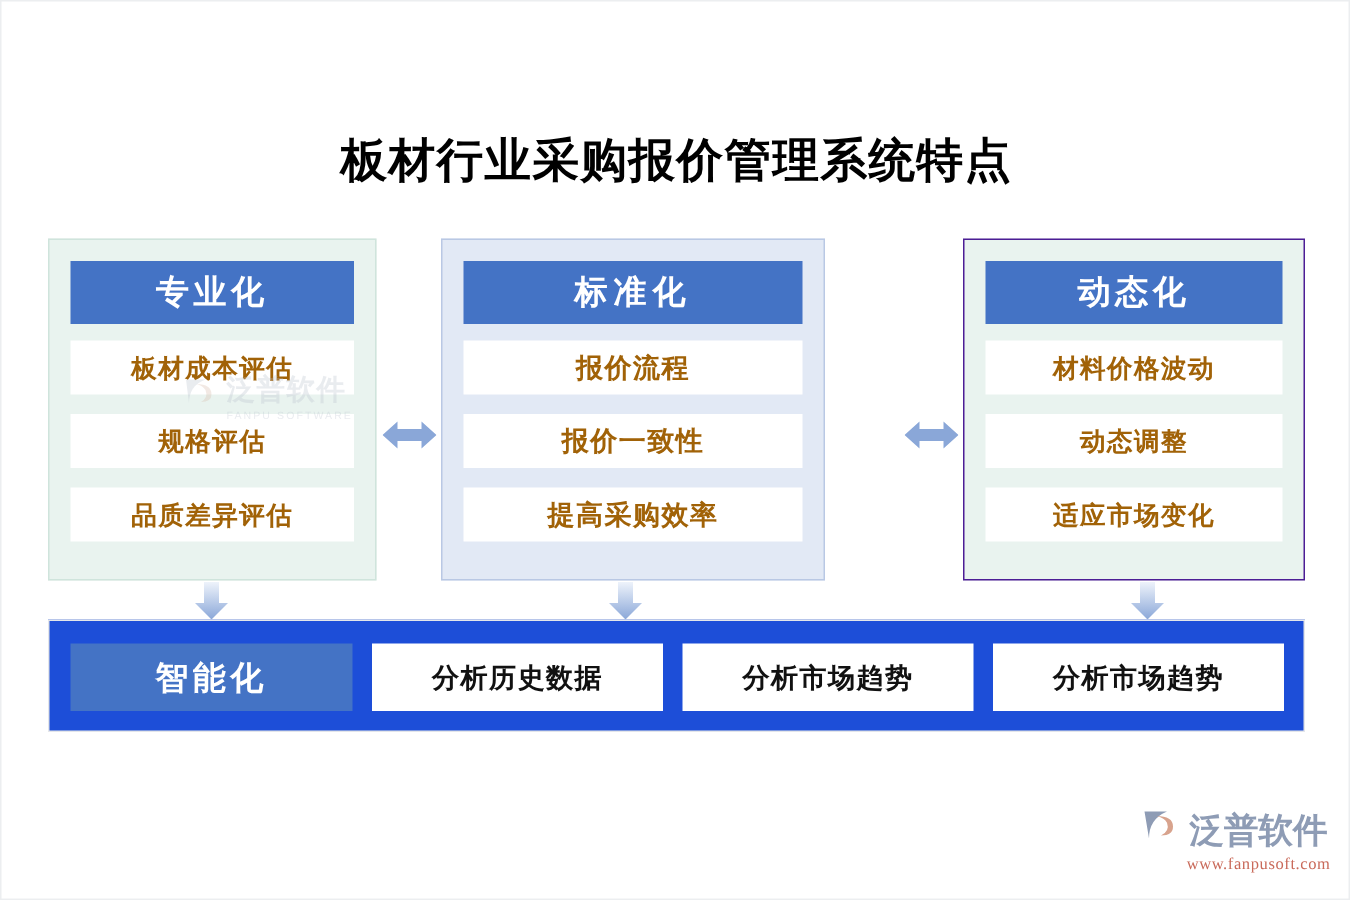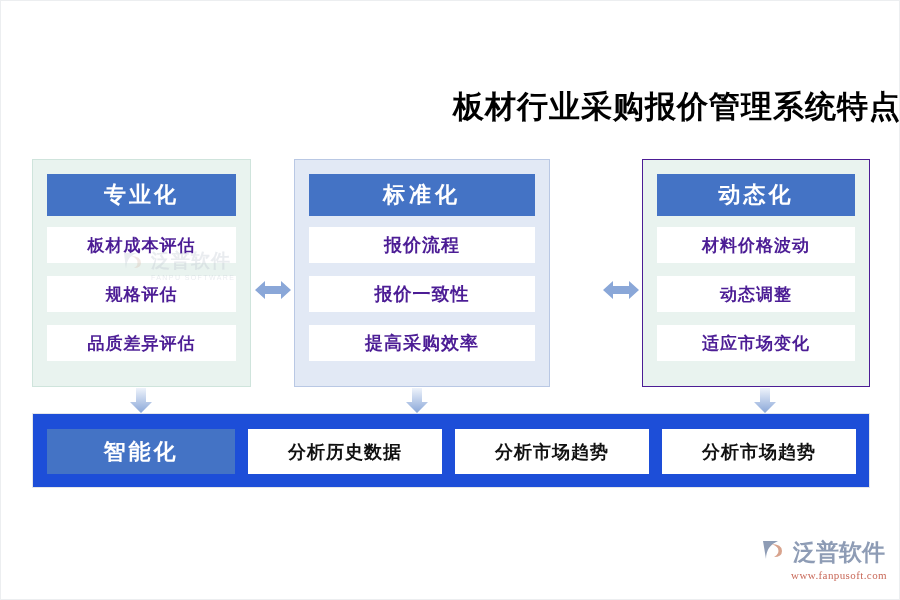--- a/index.html
+++ b/index.html
@@ -22,21 +22,21 @@
     border: 1px solid #eceef0;
     background: #ffffff;
   }
 
   
   .title {
     position: absolute;
     left: 0;
     top: 86px;
     width: 900px;
-    text-align: right;
+    text-align: center;
     font-size: 31px;
     font-weight: bold;
     letter-spacing: 1px;
     color: #000000;
     line-height: 40px;
     font-family: "Liberation Serif", "DejaVu Serif", serif;
   }
 
   
   .watermark {
@@ -120,21 +120,21 @@
     font-weight: bold;
     letter-spacing: 3px;
     display: flex;
     align-items: center;
     justify-content: center;
     margin-bottom: 11px;
   }
   .col-item {
     height: 36px;
     background: #ffffff;
-    color: #4c1d95;
+    color: #a16207;
     font-size: 17px;
     font-weight: bold;
     letter-spacing: 1px;
     display: flex;
     align-items: center;
     justify-content: center;
     margin-bottom: 13px;
   }
   .col-2 .col-head { letter-spacing: 4px; }
   .col-2 .col-item { font-size: 18px; }

